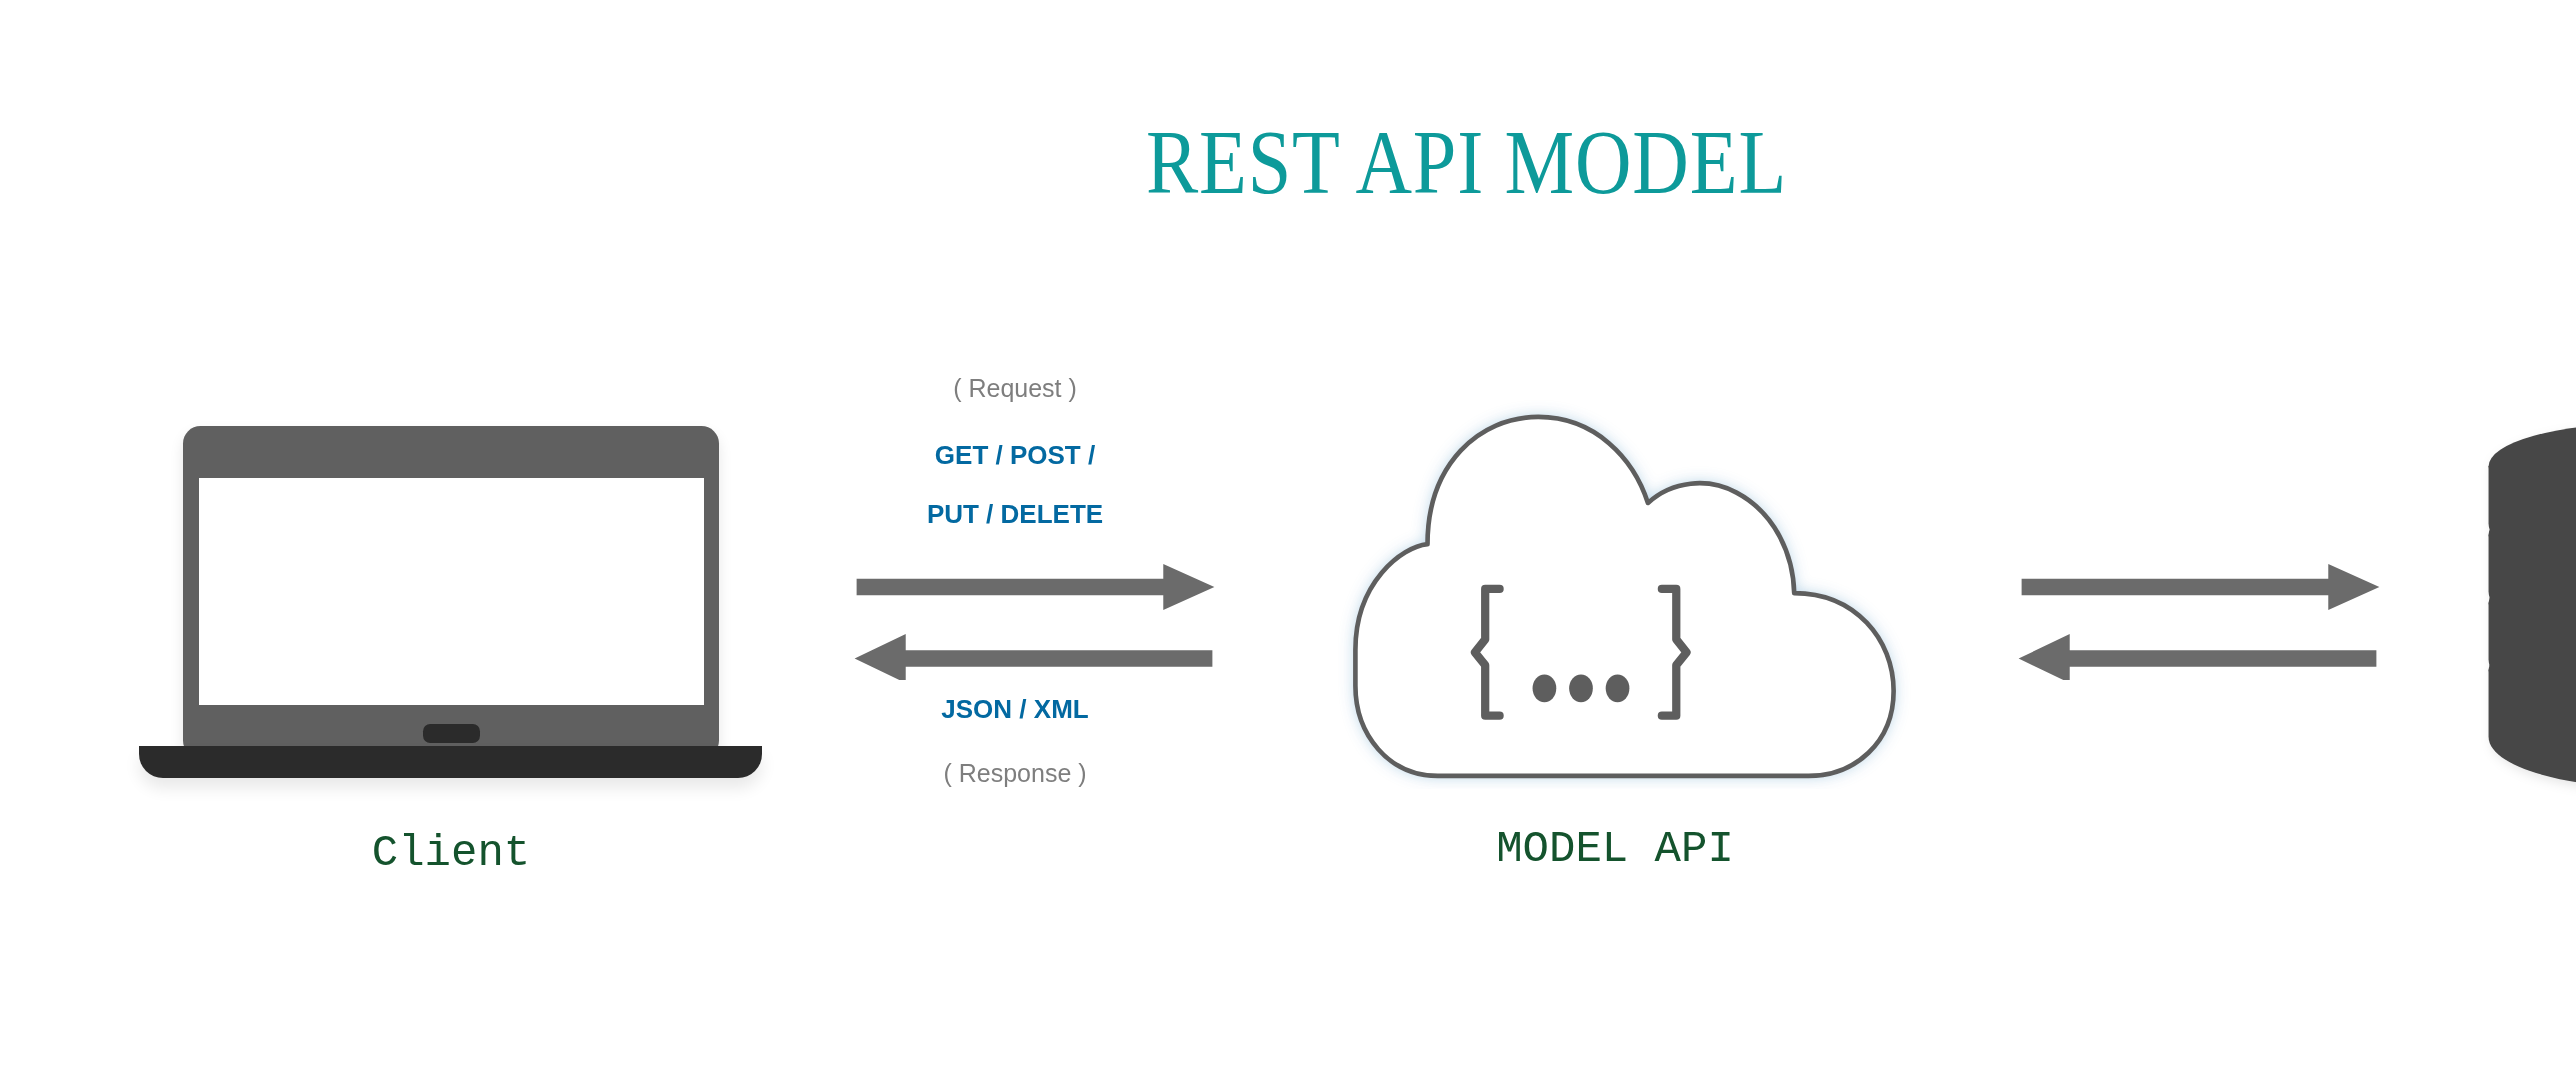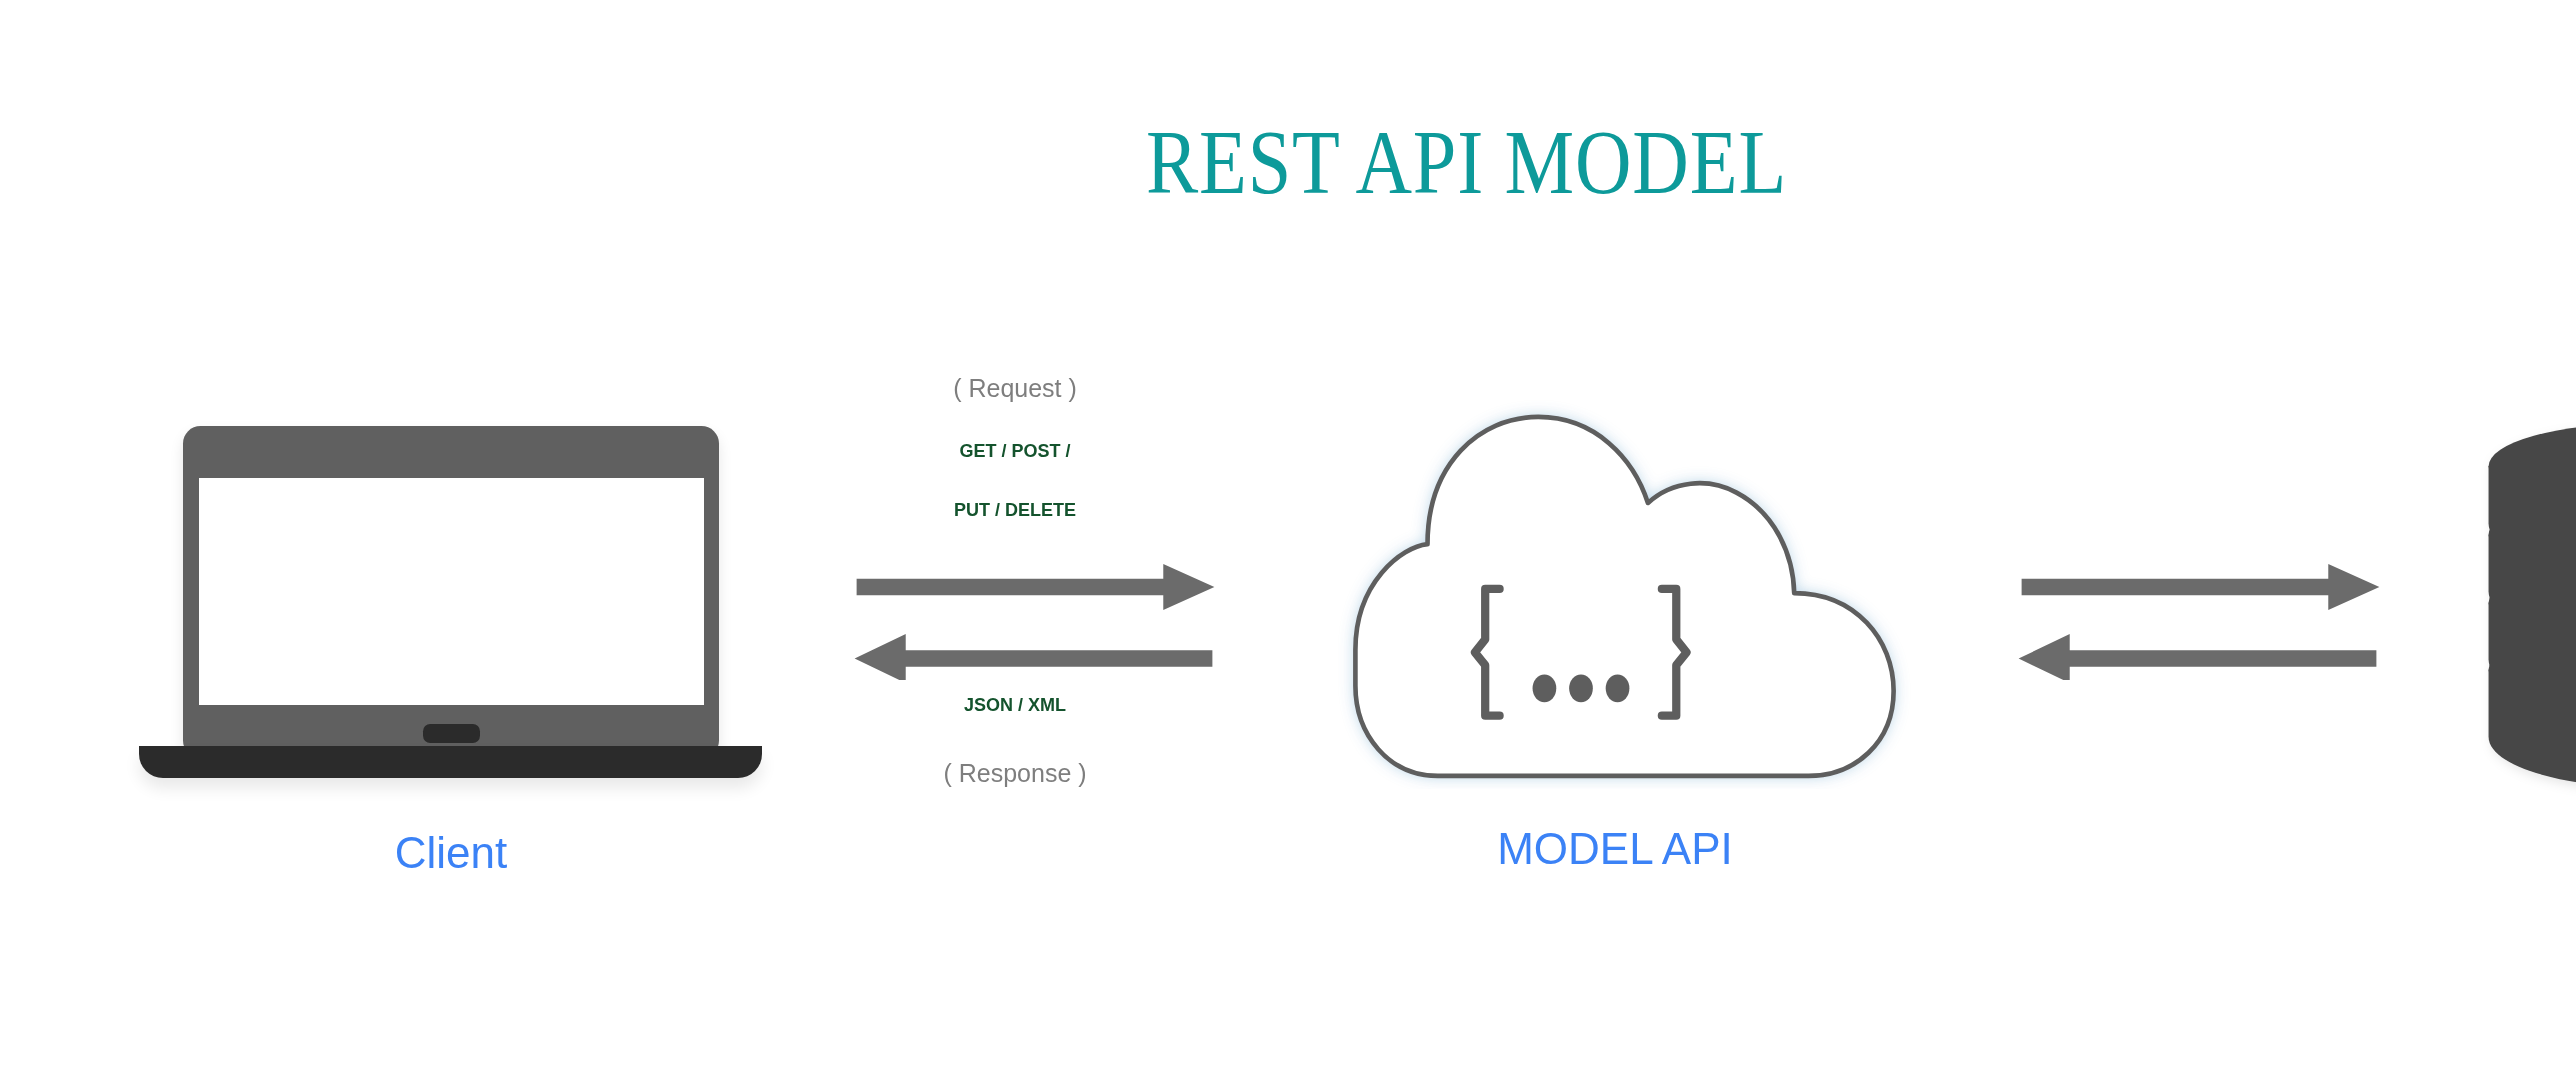--- a/index.html
+++ b/index.html
@@ -35,23 +35,23 @@
     transform-origin: center top;
     white-space: nowrap;
   }
 
   
   .node-label {
     position: absolute;
     text-align: center;
     font-size: 44px;
     line-height: 1;
-    color: #3b82f6;
+    color: #14532d;
     white-space: nowrap;
-    font-family: Liberation Sans, sans-serif;
+    font-family: Liberation Mono, monospace;
   }
 
   
   #laptop {
     position: absolute;
     left: 139px;
     top: 417px;
     width: 623px;
     height: 366px;
   }
@@ -124,22 +124,22 @@
     text-align: center;
     white-space: nowrap;
     line-height: 1;
   }
   .conn-text.muted {
     color: #7e7e7e;
     font-size: 25px;
     font-weight: 400;
   }
   .conn-text.accent {
-    color: #14532d;
-    font-size: 18px;
+    color: #0369a1;
+    font-size: 26px;
     font-weight: bold;
   }
 </style>
 </head>
 <body>
 
 <div id="stage">
 
   <div id="title">REST API MODEL</div>
 

